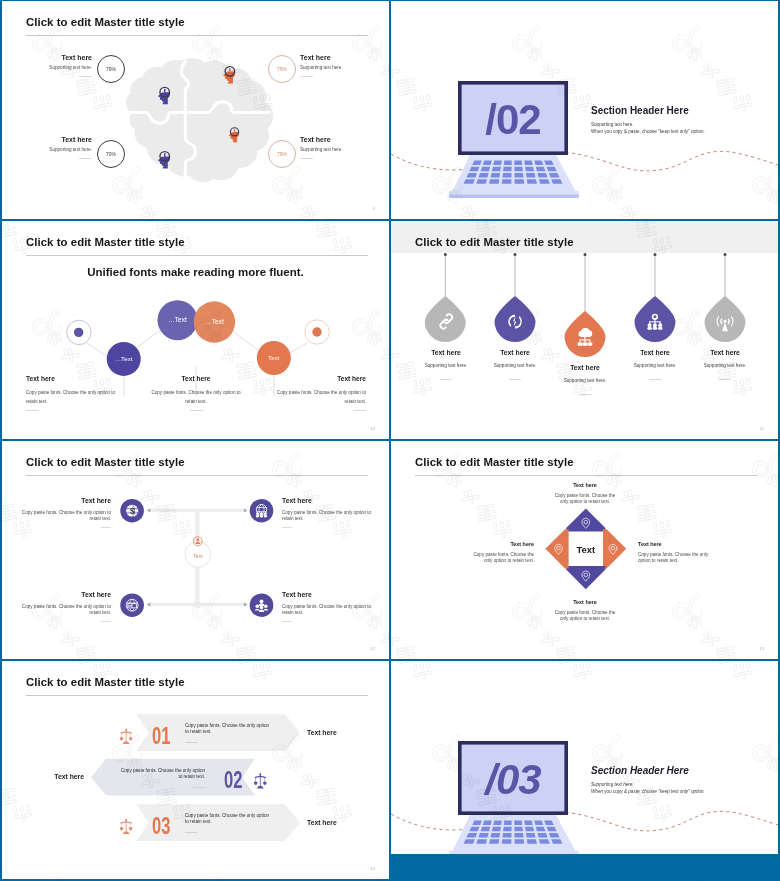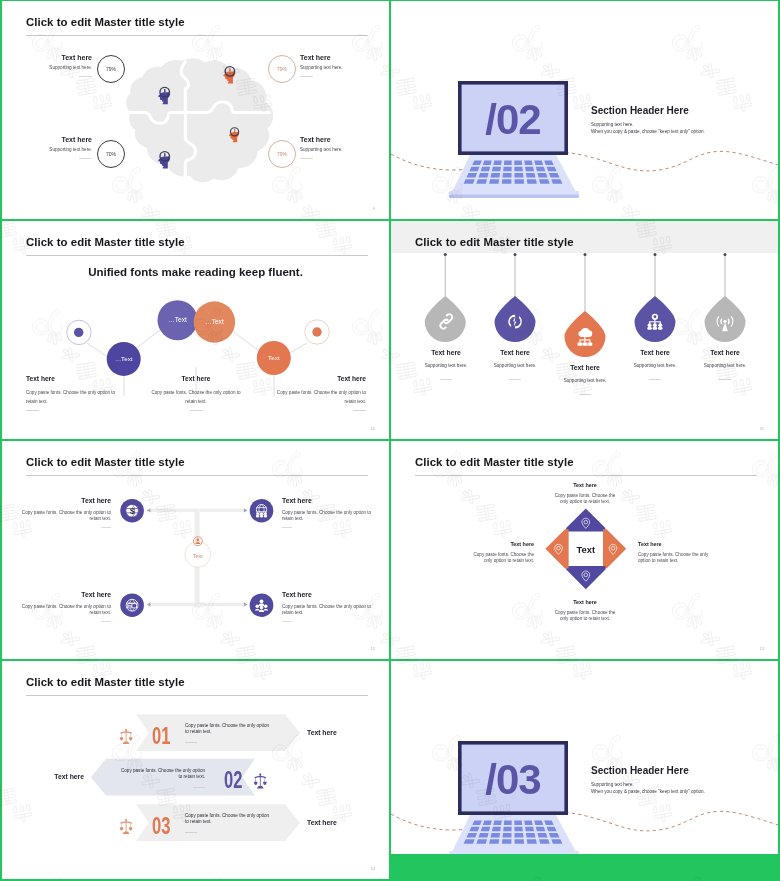--- a/index.html
+++ b/index.html
@@ -1,18 +1,18 @@
 <!DOCTYPE html>
 <html><head>
 <meta charset="utf-8">
 <style>
   html,body{margin:0;padding:0;background:#fff;}
   body{width:780px;height:881px;overflow:hidden;font-family:"Liberation Sans",sans-serif;
        -webkit-font-smoothing:antialiased;}
-  .grid{position:relative;width:780px;height:881px;background:#22c55e;}
+  .grid{position:relative;width:780px;height:881px;background:#0369a1;}
   .slide{position:absolute;background:#fff;overflow:hidden;}
   .wm{position:absolute;inset:0;pointer-events:none;z-index:5;opacity:1;}
   .wmhost{position:absolute;left:0;top:0;width:780px;height:881px;pointer-events:none;z-index:50;
           mix-blend-mode:multiply;}
 
   
   .stitle{position:absolute;font-weight:bold;color:#16161a;white-space:nowrap;}
   .trule{position:absolute;height:1px;background:#c9c9cd;}
 
   .pg{position:absolute;font-size:4px;color:#b0b0b8;}
@@ -63,21 +63,21 @@
   .ssub2{position:absolute;left:200px;top:128px;font-size:4.6px;color:#3a3a44;white-space:nowrap;}
 
   
   #s0{left:2px;top:1px;width:387px;height:218px;}
   #s1{left:391px;top:1px;width:387px;height:218px;}
   #s2{left:2px;top:221px;width:387px;height:218px;}
   #s3{left:391px;top:221px;width:387px;height:218px;}
   #s4{left:2px;top:441px;width:387px;height:218px;}
   #s5{left:391px;top:441px;width:387px;height:218px;}
   #s6{left:2px;top:661px;width:387px;height:218px;}
-  #s7{left:391px;top:661px;width:387px;height:193px;}
+  #s7{left:391px;top:661px;width:387px;height:193px;font-style:italic;}
 
   .stitle{left:24px;top:15px;font-size:11.4px;letter-spacing:0.05px;}
   .trule{left:24px;top:34px;width:342px;}
   .pg{right:14px;bottom:8px;}
 </style>
 </head>
 <body>
 
 <svg width="0" height="0" style="position:absolute" aria-hidden="true">
  <defs>
@@ -286,21 +286,21 @@
     </svg>
     <div class="shead">Section Header Here</div>
     <div class="ssub1">Supporting text here.</div>
     <div class="ssub2">When you copy &amp; paste, choose "keep text only" option.</div>
   </div>
 
   <div class="slide" id="s2">
     <div class="wm"></div>
     <div class="stitle">Click to edit Master title style</div>
     <div class="trule"></div>
-    <div class="s10sub">Unified fonts make reading keep fluent.</div>
+    <div class="s10sub">Unified fonts make reading more fluent.</div>
 
     <svg style="position:absolute;left:0;top:0;width:387px;height:218px" viewBox="0 0 387 218">
       <g stroke="#cfcfd6" stroke-width="0.7" fill="none">
         <path d="M85 122 L113 141"></path>
         <path d="M133 128 L161 107"></path>
         <path d="M229 109 L256 129"></path>
         <path d="M276 139 L305 122"></path>
         <path d="M122 128 L122 175"></path>
         <path d="M194 146 L194 175"></path>
         <path d="M272 144 L272 175"></path>

